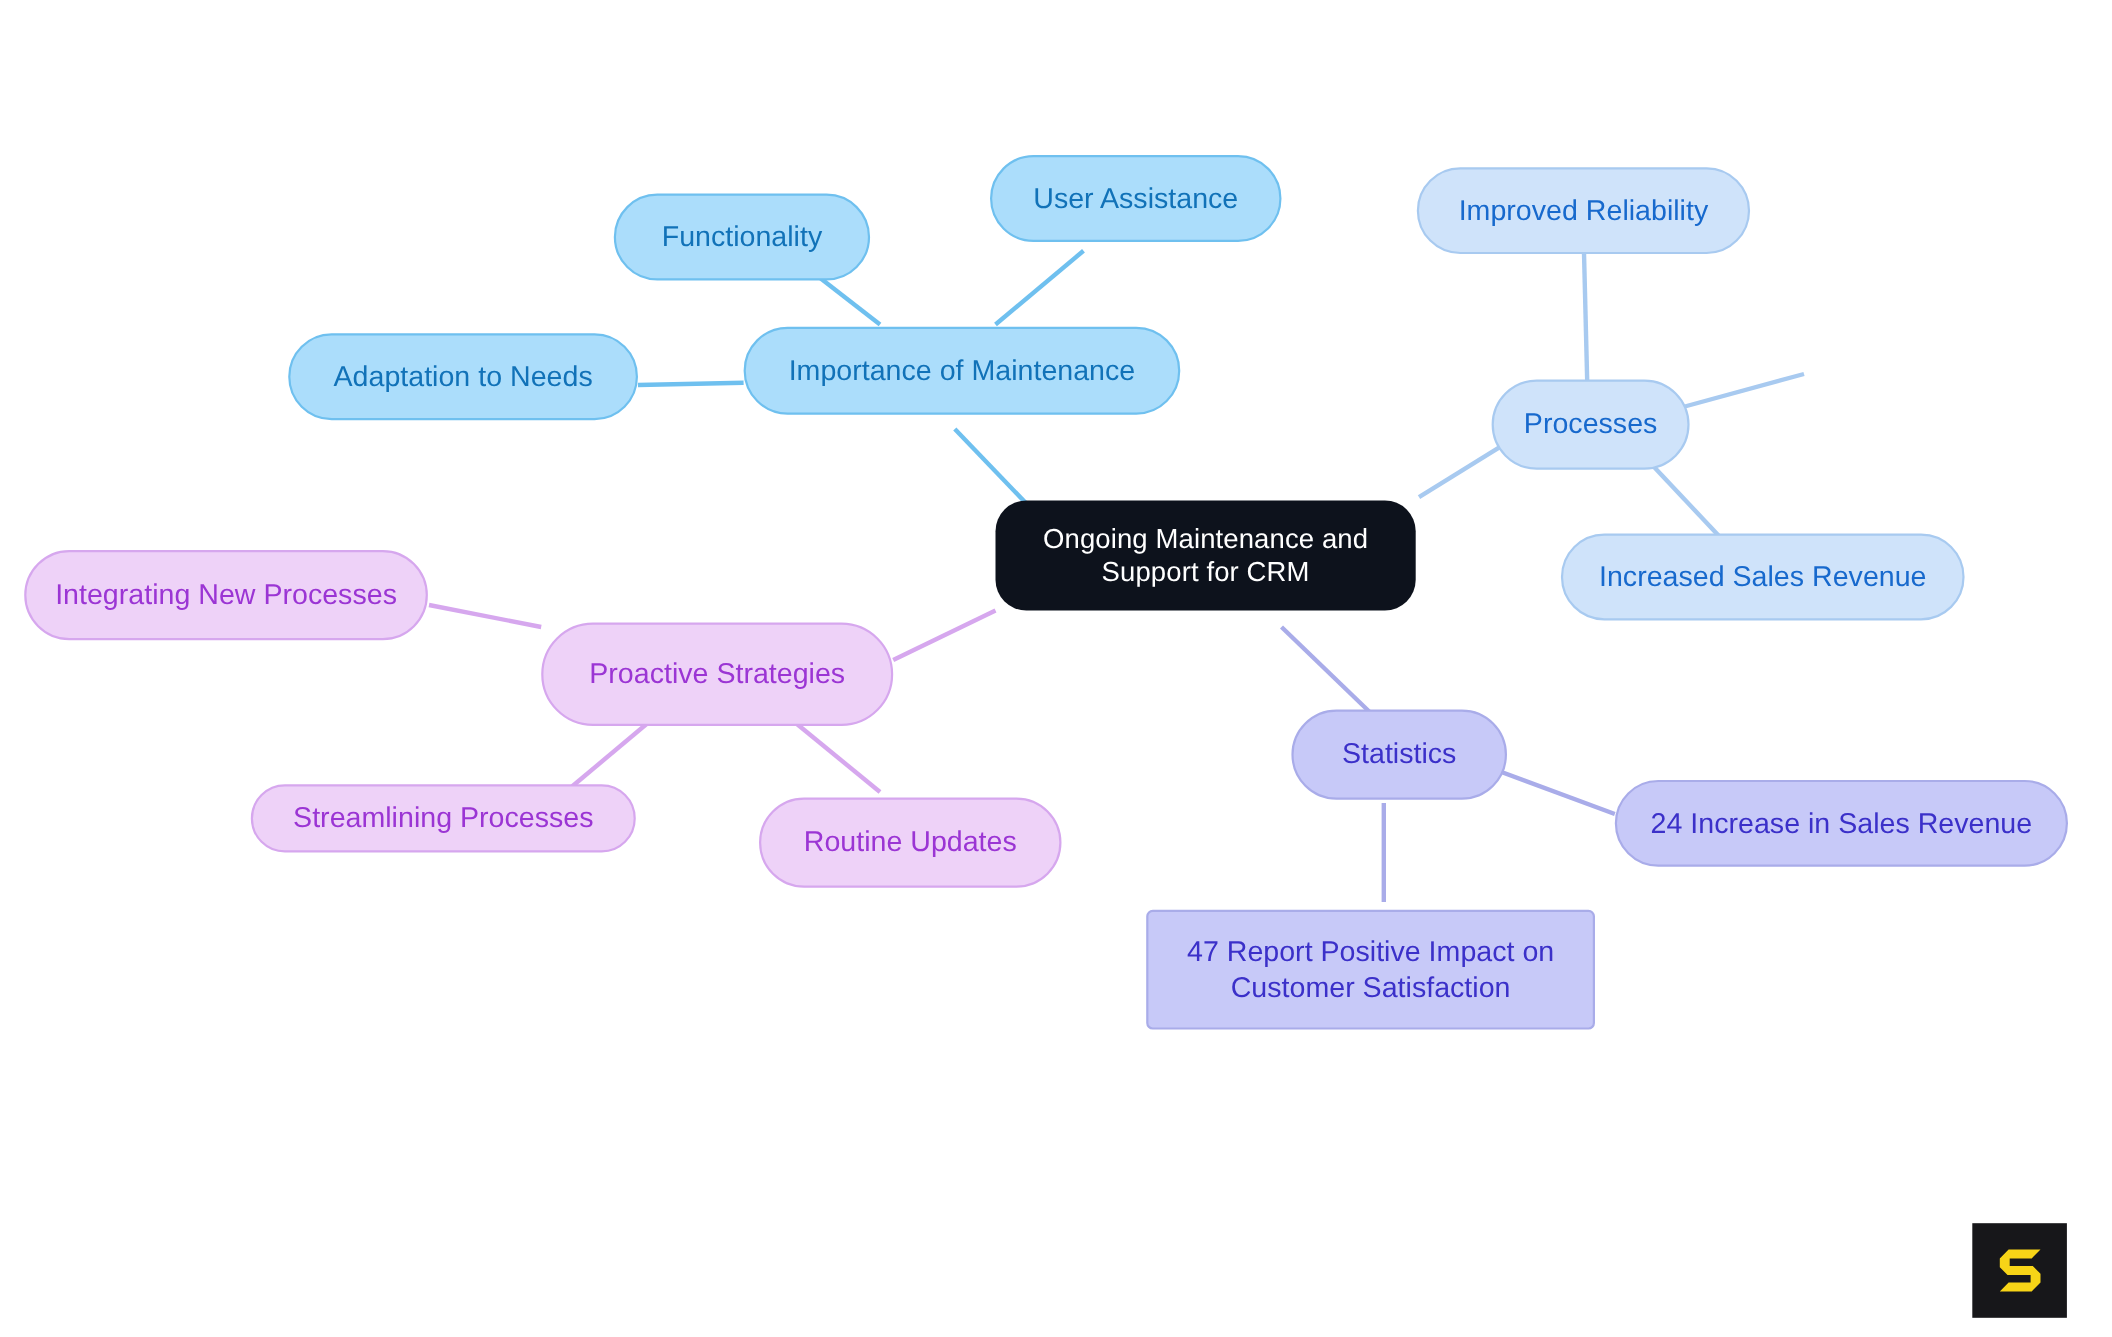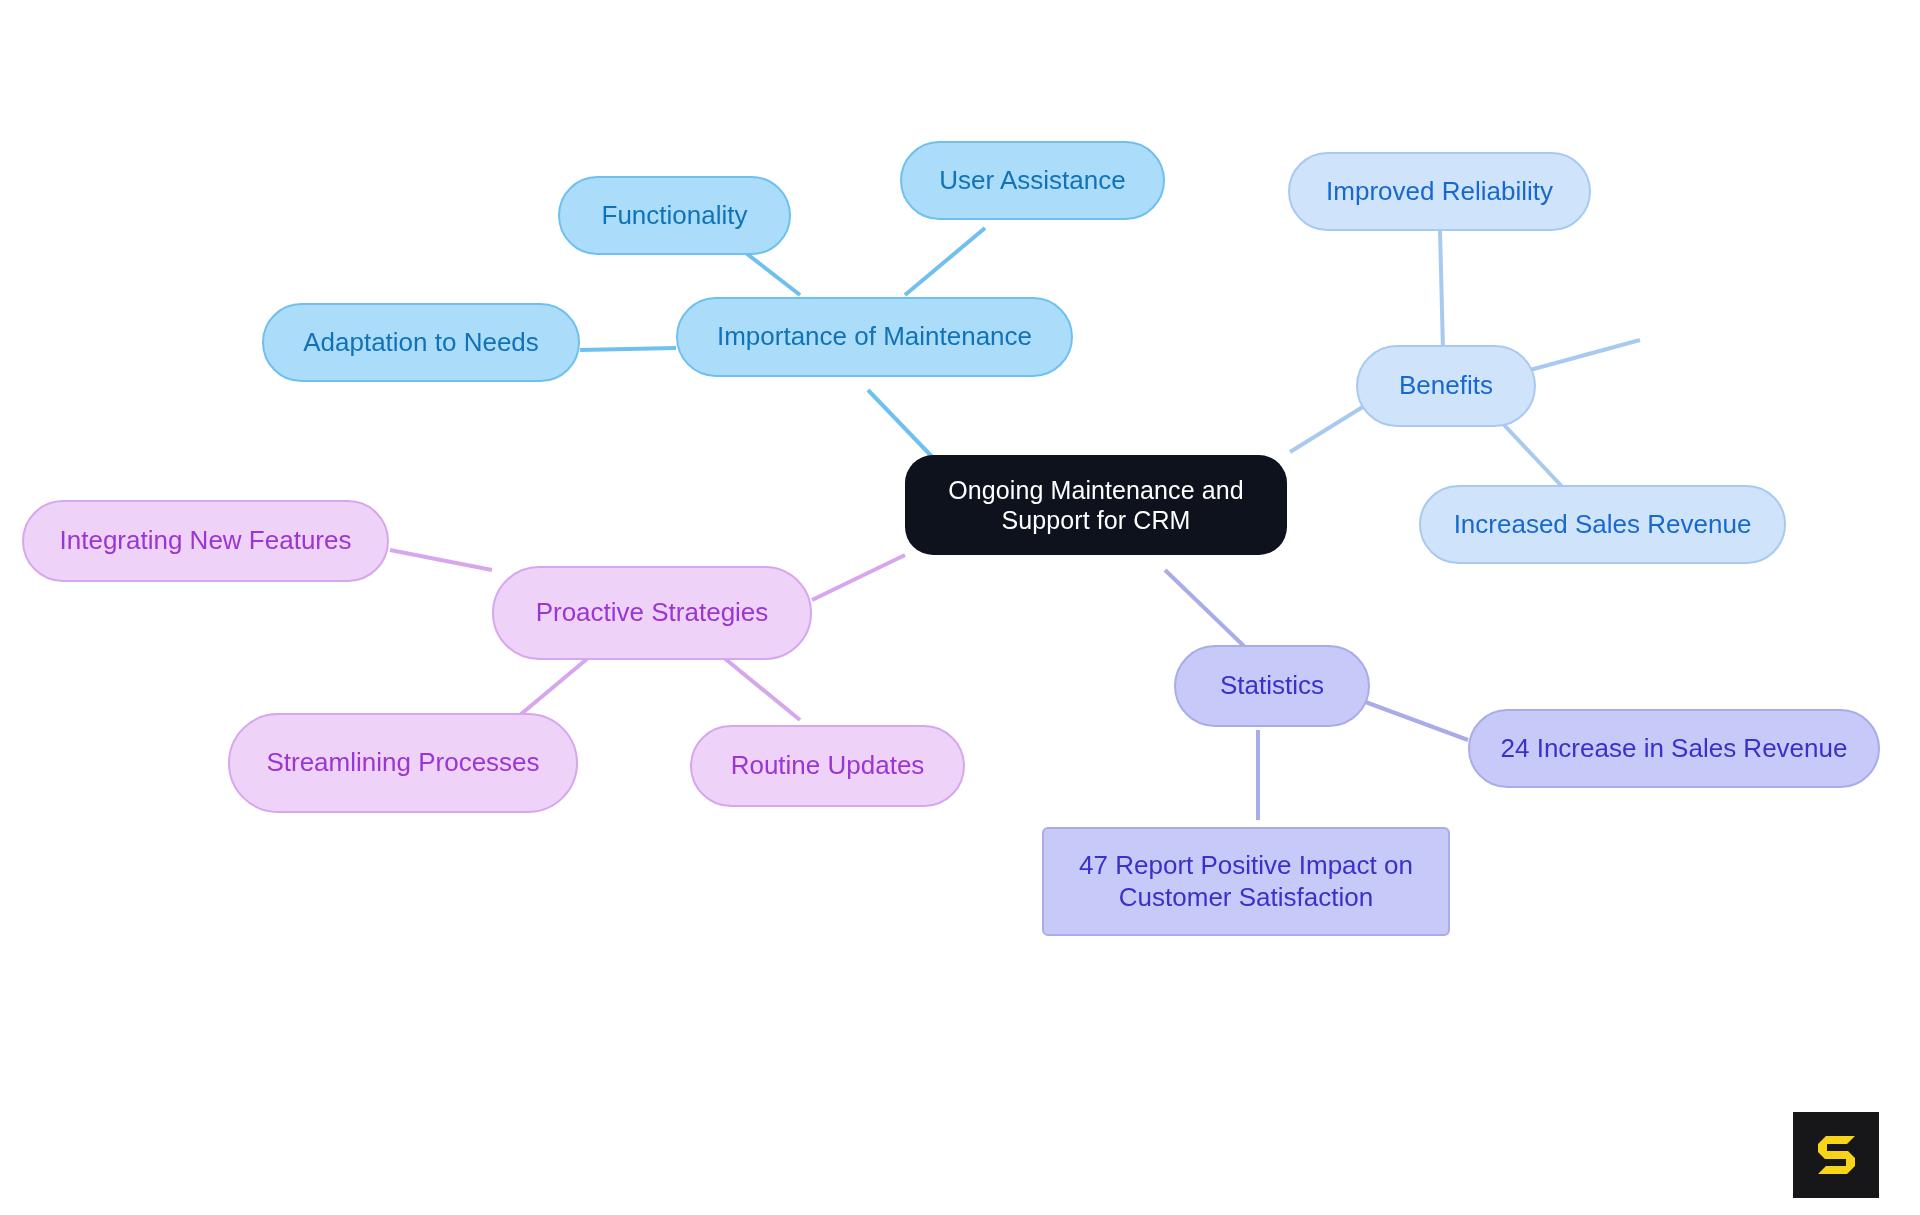--- a/index.html
+++ b/index.html
@@ -111,32 +111,32 @@
   </svg>
 
   <div class="node node-root" style="left:905px; top:455px; width:382px; height:100px;">Ongoing Maintenance and
 Support for CRM</div>
 
   <div class="node node-blue-mid" style="left:676px; top:297px; width:397px; height:80px;">Importance of Maintenance</div>
   <div class="node node-blue-mid" style="left:558px; top:152px; width:233px; height:79px;margin-top:24px;">Functionality</div>
   <div class="node node-blue-mid" style="left:900px; top:141px; width:265px; height:79px;">User Assistance</div>
   <div class="node node-blue-mid" style="left:262px; top:303px; width:318px; height:79px;">Adaptation to Needs</div>
 
-  <div class="node node-blue-pale" style="left:1356px; top:345px; width:180px; height:82px;">Benefits</div>
+  <div class="node node-blue-pale" style="left:1356px; top:345px; width:180px; height:82px;">Processes</div>
   <div class="node node-blue-pale" style="left:1288px; top:152px; width:303px; height:79px;">Improved Reliability</div>
   <div class="node node-blue-pale" style="left:1419px; top:485px; width:367px; height:79px;">Increased Sales Revenue</div>
 
   <div class="node node-periwinkle" style="left:1174px; top:645px; width:196px; height:82px;">Statistics</div>
   <div class="node node-periwinkle" style="left:1468px; top:709px; width:412px; height:79px;">24 Increase in Sales Revenue</div>
   <div class="node node-periwinkle" style="left:1042px; top:827px; width:408px; height:109px; border-radius:6px;">47 Report Positive Impact on
 Customer Satisfaction</div>
 
   <div class="node node-lilac" style="left:492px; top:566px; width:320px; height:94px;">Proactive Strategies</div>
-  <div class="node node-lilac" style="left:22px; top:500px; width:367px; height:82px;">Integrating New Features</div>
-  <div class="node node-lilac" style="left:228px; top:713px; width:350px; height:100px;">Streamlining Processes</div>
+  <div class="node node-lilac" style="left:22px; top:500px; width:367px; height:82px;">Integrating New Processes</div>
+  <div class="node node-lilac" style="left:228px; top:713px; width:350px; height:62px;">Streamlining Processes</div>
   <div class="node node-lilac" style="left:690px; top:725px; width:275px; height:82px;">Routine Updates</div>
 
   <div id="logo-badge">
     <svg width="52" height="52" viewBox="0 0 52 52" xmlns="http://www.w3.org/2000/svg">
       <path d="M45 7 L37 15 L17 15 L17 22 L38 22 L45 29 L45 37 L37 45 L8 45 L16 37 L36 37 L36 30 L15 30 L8 23 L8 15 L16 7 Z" fill="#f7d417"></path>
     </svg>
   </div>
 
 </div>
 

